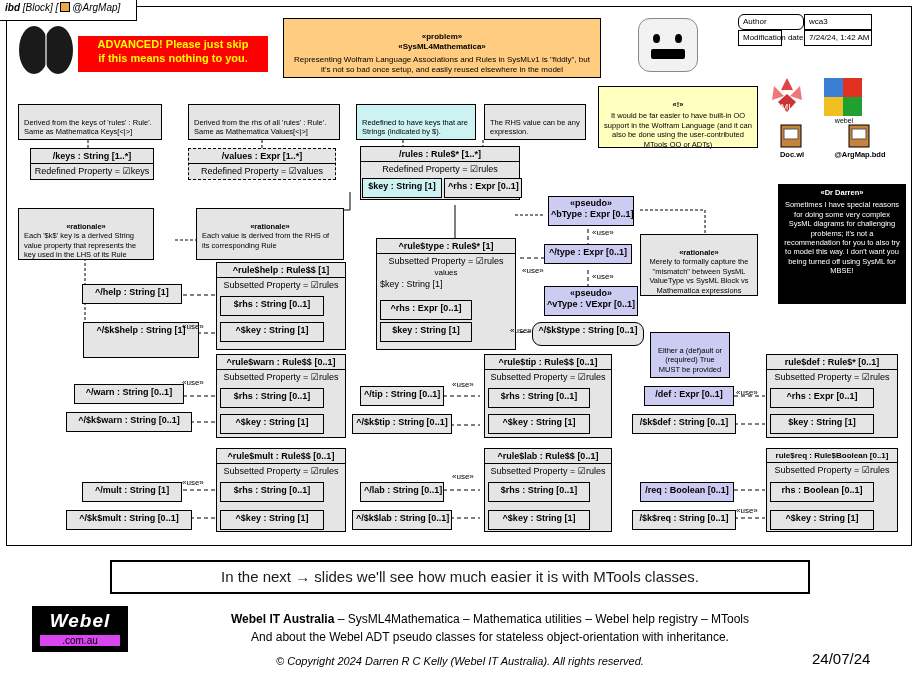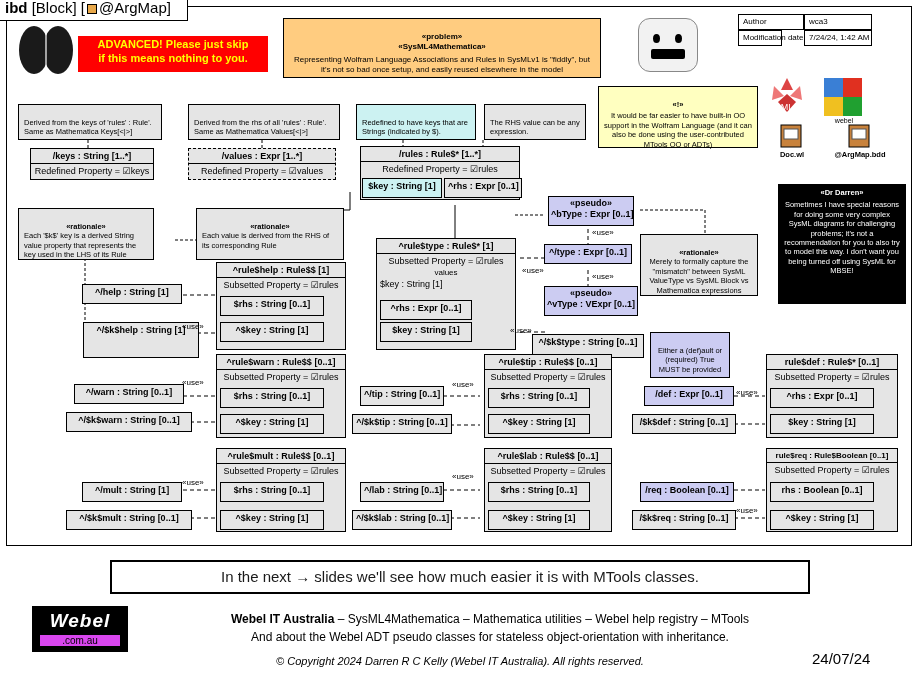--- a/index.html
+++ b/index.html
@@ -34,25 +34,26 @@
   }
   .ibd-tab {
     position: absolute;
     left: 0px;
     top: 0px;
     height: 15px;
     padding: 2px 16px 18px 5px;
     border-right: 1px solid #000;
     border-bottom: 1px solid #000;
     background: #fff;
-    font-size: 15px;
+    font-size: 10px;
     font-weight: bold;
     white-space: nowrap;
     box-sizing: border-box;
     line-height: 11px;
+    font-style: italic;
   }
   .ibd-tab .kw { font-weight: bold; }
   .ibd-tab .norm { font-weight: normal; }
   .tabsq {
     display: inline-block;
     width: 8px;
     height: 8px;
     background: #e8a84a;
     border: 1px solid #000;
     vertical-align: -1px;
@@ -329,21 +330,21 @@
     <div class="bold-txt">«SysML4Mathematica»</div>
     <div style="margin-top:3px;">Representing Wolfram Language Associations and Rules in SysMLv1 is "fiddly", but it's not so bad once setup, and easily reused elsewhere in the model</div>
   </div>
 
   <div class="smiley">
     <div class="eye" style="left:14px;"></div>
     <div class="eye" style="left:36px;"></div>
     <div class="mouth"></div>
   </div>
 
-  <div class="authorbox" style="left:738px; top:14px; width:66px; height:16px;">Author</div>
+  <div class="authorbox" style="left:738px; top:14px; width:66px; height:16px;border-radius:6px;">Author</div>
   <div class="authorbox" style="left:804px; top:14px; width:68px; height:16px;">wca3</div>
   <div class="authorbox" style="left:738px; top:30px; width:44px; height:16px;">Modification date</div>
   <div class="authorbox" style="left:804px; top:30px; width:68px; height:16px;">7/24/24, 1:42 AM</div>
 
   <div class="note yellow" style="left:598px; top:86px; width:160px; height:62px; font-size:7.5px;">
     <div class="bold-txt">«!»</div>
     <div style="margin-top:2px;">It would be far easier to have built-in OO support in the Wolfram Language (and it can also be done using the user-contributed MTools OO or ADTs)</div>
   </div>
 
   <svg class="ml-logo" viewBox="0 0 38 36">
@@ -429,21 +430,21 @@
 
   <div class="box lilac" style="left:548px; top:196px; width:86px; height:30px;">
     <div class="row bold-txt" style="padding:1px;">«pseudo»</div>
     <div class="row bold-txt" style="padding:0 2px;">^bType : Expr [0..1]</div>
   </div>
   <div class="box lilac" style="left:544px; top:286px; width:94px; height:30px;">
     <div class="row bold-txt" style="padding:1px;">«pseudo»</div>
     <div class="row bold-txt" style="padding:0 2px;">^vType : VExpr [0..1]</div>
   </div>
   <div class="inner lilac" style="left:544px; top:244px; width:88px; height:20px;">^/type : Expr [0..1]</div>
-  <div class="inner white" style="left:532px; top:334px; width:112px; height:24px;">^/$k$type : String [0..1]</div>
+  <div class="inner white" style="left:532px; top:322px; width:112px; height:24px;border-radius:9px;">^/$k$type : String [0..1]</div>
 
   <div class="box white" style="left:376px; top:238px; width:140px; height:112px;">
     <div class="hdr">^rule$type : Rule$* [1]</div>
     <div class="row">Subsetted Property = ☑rules</div>
     <div class="row small" style="padding:0;">values</div>
     <div class="row" style="text-align:left;">$key : String [1]</div>
   </div>
   <div class="inner white" style="left:380px; top:300px; width:92px; height:20px;">^rhs : Expr [0..1]</div>
   <div class="inner white" style="left:380px; top:322px; width:92px; height:20px;">$key : String [1]</div>
 

